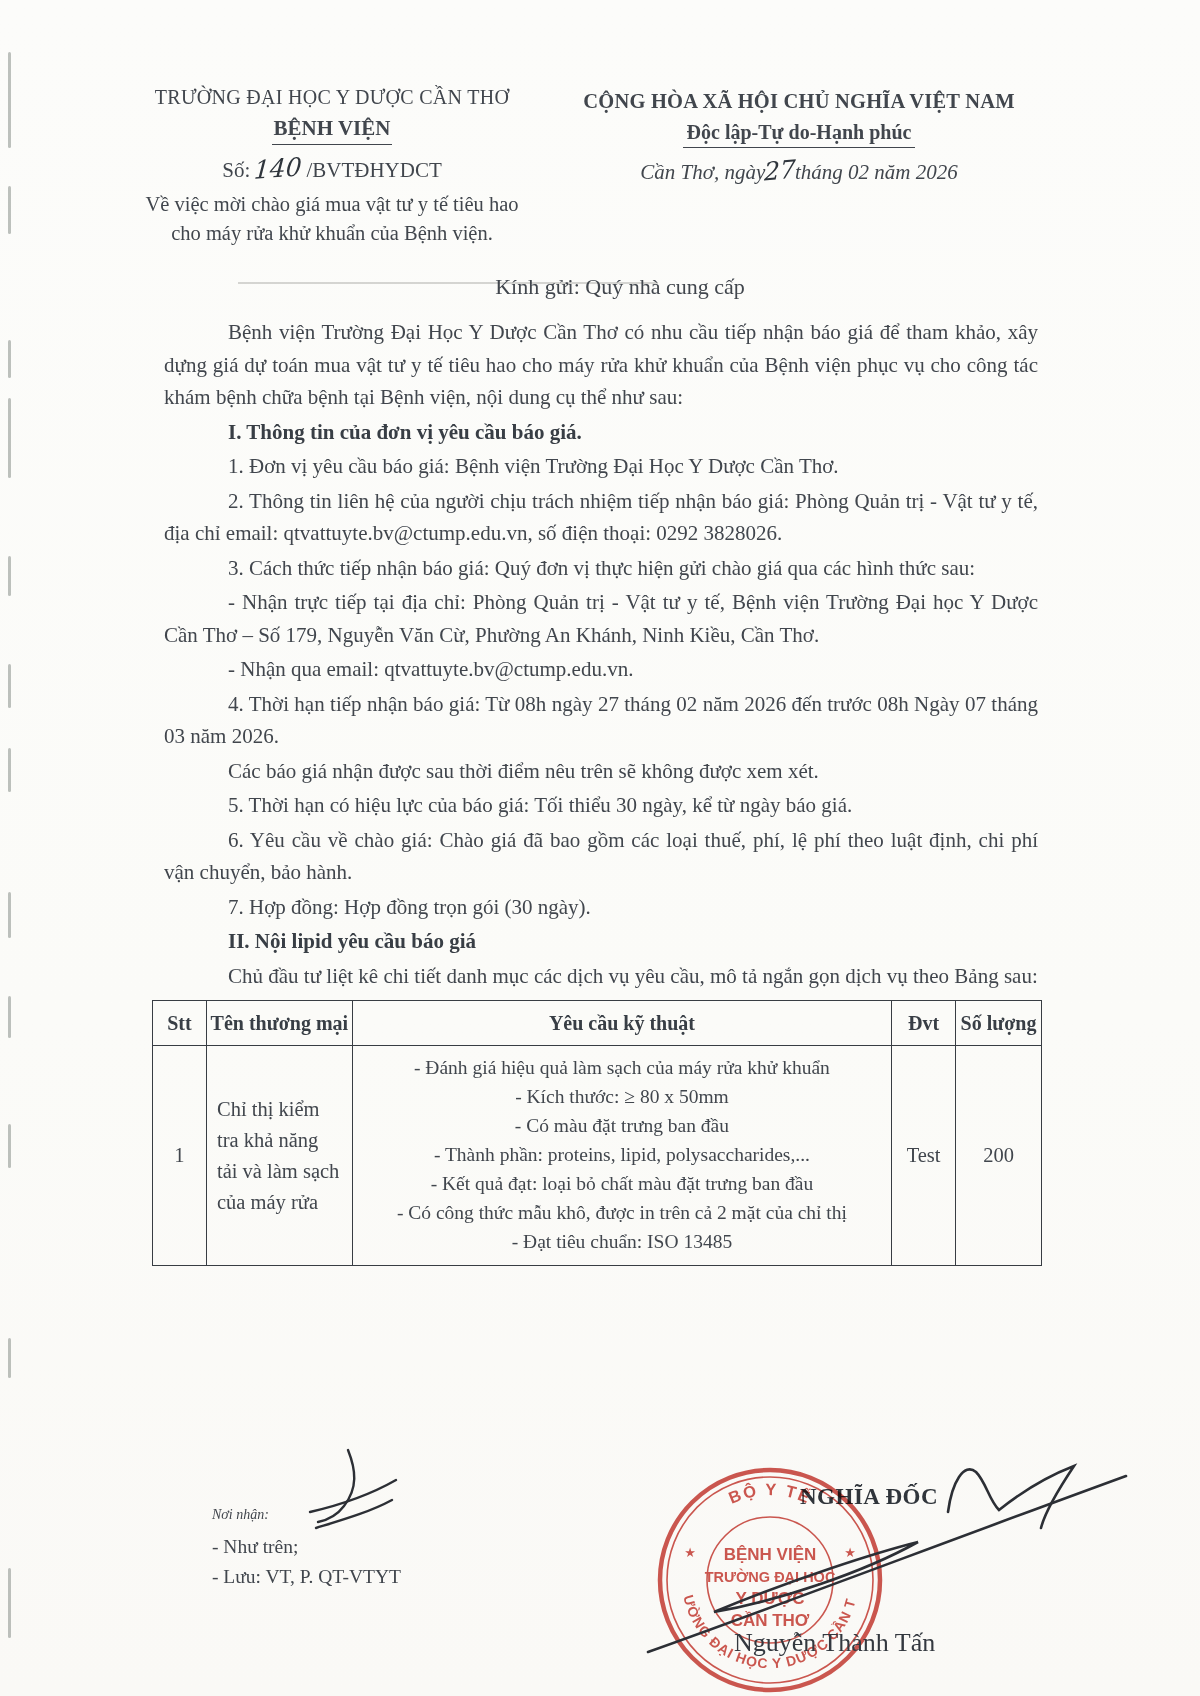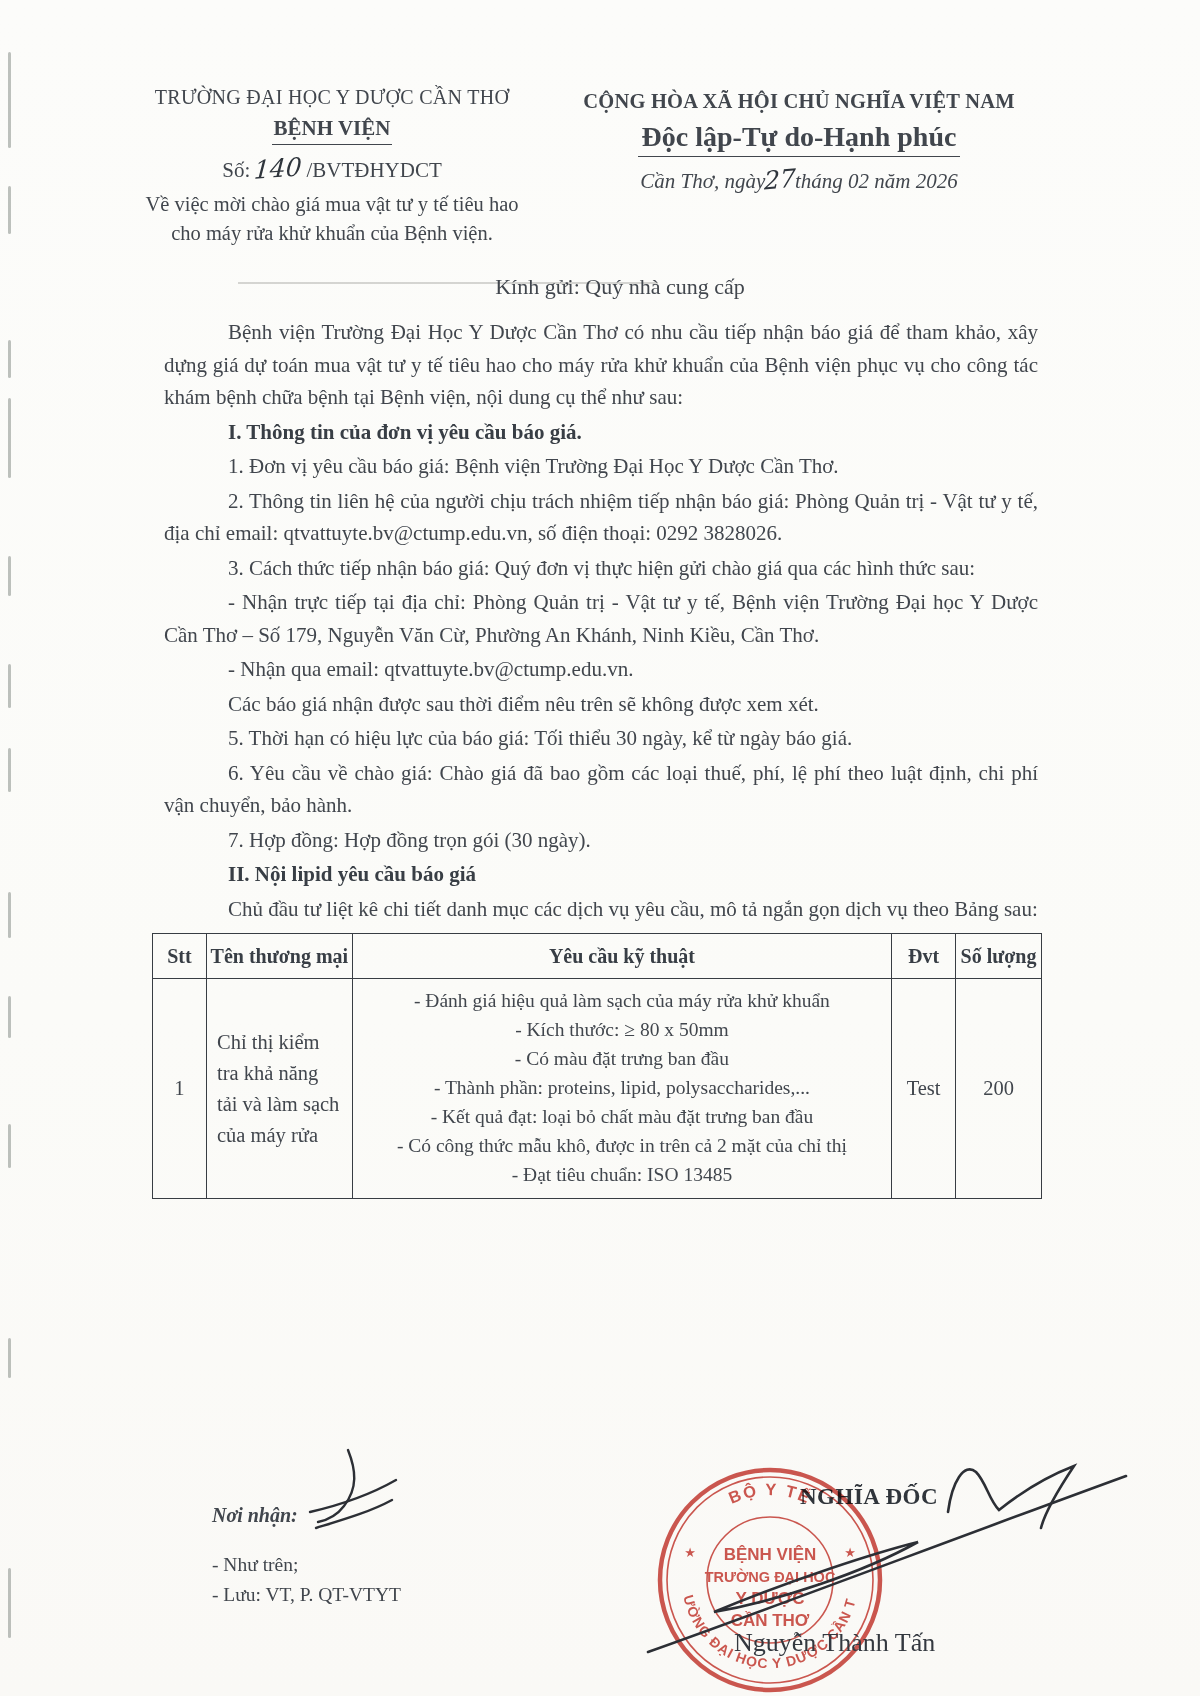--- a/index.html
+++ b/index.html
@@ -12,21 +12,21 @@
   }
   
   .hleft{position:absolute;left:112px;top:86px;width:440px;text-align:center;}
   .hleft .org-parent{font-size:20px;letter-spacing:.3px;}
   .hleft .org{display:inline-block;font-size:21px;font-weight:bold;margin-top:7px;
     border-bottom:1.6px solid #41464d;padding:0 2px 3px;}
   .so-line{font-size:21px;margin-top:9px;}
   .subject{font-size:20.5px;margin-top:7px;line-height:28.5px;}
   .hright{position:absolute;left:558px;top:90px;width:482px;text-align:center;}
   .motto1{font-weight:bold;font-size:20.5px;letter-spacing:.2px;}
-  .motto2{display:inline-block;font-weight:bold;font-size:28px;margin-top:8px;
+  .motto2{display:inline-block;font-weight:bold;font-size:20px;margin-top:8px;
     border-bottom:1.8px solid #41464d;padding:0 4px 3px;}
   .dateline{font-style:italic;font-size:21px;margin-top:8px;}
   .hand{display:inline-block;font-family:"DejaVu Serif",serif;font-style:italic;
     font-size:25px;color:#2f353c;transform:rotate(-5deg) skewX(-6deg);margin:0 -1px;}
   .salutation{position:absolute;left:0;top:274px;width:100%;text-align:center;font-size:22px;}
   
   .bodytext{position:absolute;left:164px;top:316px;width:874px;font-size:21px;
     line-height:32.5px;text-align:justify;}
   .bodytext p{margin:0 0 2px;text-indent:64px;}
   .sec-title{font-weight:bold;color:#383e45;}
@@ -37,21 +37,21 @@
   table.quote th{font-size:20px;font-weight:bold;padding:9px 2px;line-height:26px;
     text-align:center;vertical-align:middle;color:#383e45;}
   td.c-stt,td.c-unit,td.c-qty{text-align:center;vertical-align:middle;font-size:20.5px;}
   td.c-name{font-size:20.5px;line-height:31px;padding:8px 10px;vertical-align:middle;text-align:left;}
   td.c-specs{font-size:19.5px;line-height:29px;padding:7px 8px 9px;vertical-align:top;text-align:center;}
   
   .note{margin-top:15px;}
   .note .bullet{font-family:"DejaVu Sans",sans-serif;font-size:16px;margin-right:30px;}
   
   .recipients{position:absolute;left:212px;top:1500px;font-size:19.5px;line-height:30px;}
-  .recipients .title{font-weight:bold;font-style:italic;font-size:20px;margin-bottom:20px;}
+  .recipients .title{font-weight:normal;font-style:italic;font-size:14px;margin-bottom:2px;}
   .director{position:absolute;left:800px;top:1484px;font-size:23px;font-weight:bold;
     letter-spacing:.5px;color:#30353b;}
   .signer-name{position:absolute;left:734px;top:1628px;font-size:26px;color:#33383f;}
   .seal{position:absolute;left:655px;top:1465px;width:230px;height:230px;opacity:.9;
     mix-blend-mode:multiply;}
   .signature{position:absolute;left:596px;top:1438px;width:560px;height:250px;}
   .paraph{position:absolute;left:298px;top:1446px;width:110px;height:96px;}
   
   .edge-mark{position:absolute;left:8px;width:2.5px;background:rgba(125,134,128,.5);border-radius:2px;}
   .fold-line{position:absolute;left:238px;top:282px;width:420px;height:1.5px;
@@ -101,20 +101,21 @@
   <div class="salutation">Kính gửi: Quý nhà cung cấp</div>
 
   <div class="bodytext">
     <p>Bệnh viện Trường Đại Học Y Dược Cần Thơ có nhu cầu tiếp nhận báo giá để tham khảo, xây dựng giá dự toán mua vật tư y tế tiêu hao cho máy rửa khử khuẩn của Bệnh viện phục vụ cho công tác khám bệnh chữa bệnh tại Bệnh viện, nội dung cụ thể như sau:</p>
     <p class="sec-title">I. Thông tin của đơn vị yêu cầu báo giá.</p>
     <p>1. Đơn vị yêu cầu báo giá: Bệnh viện Trường Đại Học Y Dược Cần Thơ.</p>
     <p>2. Thông tin liên hệ của người chịu trách nhiệm tiếp nhận báo giá: Phòng Quản trị - Vật tư y tế, địa chỉ email: qtvattuyte.bv@ctump.edu.vn, số điện thoại: 0292 3828026.</p>
     <p>3. Cách thức tiếp nhận báo giá: Quý đơn vị thực hiện gửi chào giá qua các hình thức sau:</p>
     <p>- Nhận trực tiếp tại địa chỉ: Phòng Quản trị - Vật tư y tế, Bệnh viện Trường Đại học Y Dược Cần Thơ – Số 179, Nguyễn Văn Cừ, Phường An Khánh, Ninh Kiều, Cần Thơ.</p>
     <p>- Nhận qua email: qtvattuyte.bv@ctump.edu.vn.</p>
+    <p>4. Thời hạn tiếp nhận báo giá: Từ 08h ngày 27 tháng 02 năm 2026 đến trước 08h Ngày 07 tháng 03 năm 2026.</p>
     <p>Các báo giá nhận được sau thời điểm nêu trên sẽ không được xem xét.</p>
     <p>5. Thời hạn có hiệu lực của báo giá: Tối thiểu 30 ngày, kể từ ngày báo giá.</p>
     <p>6. Yêu cầu về chào giá: Chào giá đã bao gồm các loại thuế, phí, lệ phí theo luật định, chi phí vận chuyển, bảo hành.</p>
     <p>7. Hợp đồng: Hợp đồng trọn gói (30 ngày).</p>
     <p class="sec-title">II. Nội lipid yêu cầu báo giá</p>
     <p>Chủ đầu tư liệt kê chi tiết danh mục các dịch vụ yêu cầu, mô tả ngắn gọn dịch vụ theo Bảng sau:</p>
 
     <table class="quote">
       <colgroup>
         <col style="width:54px">

